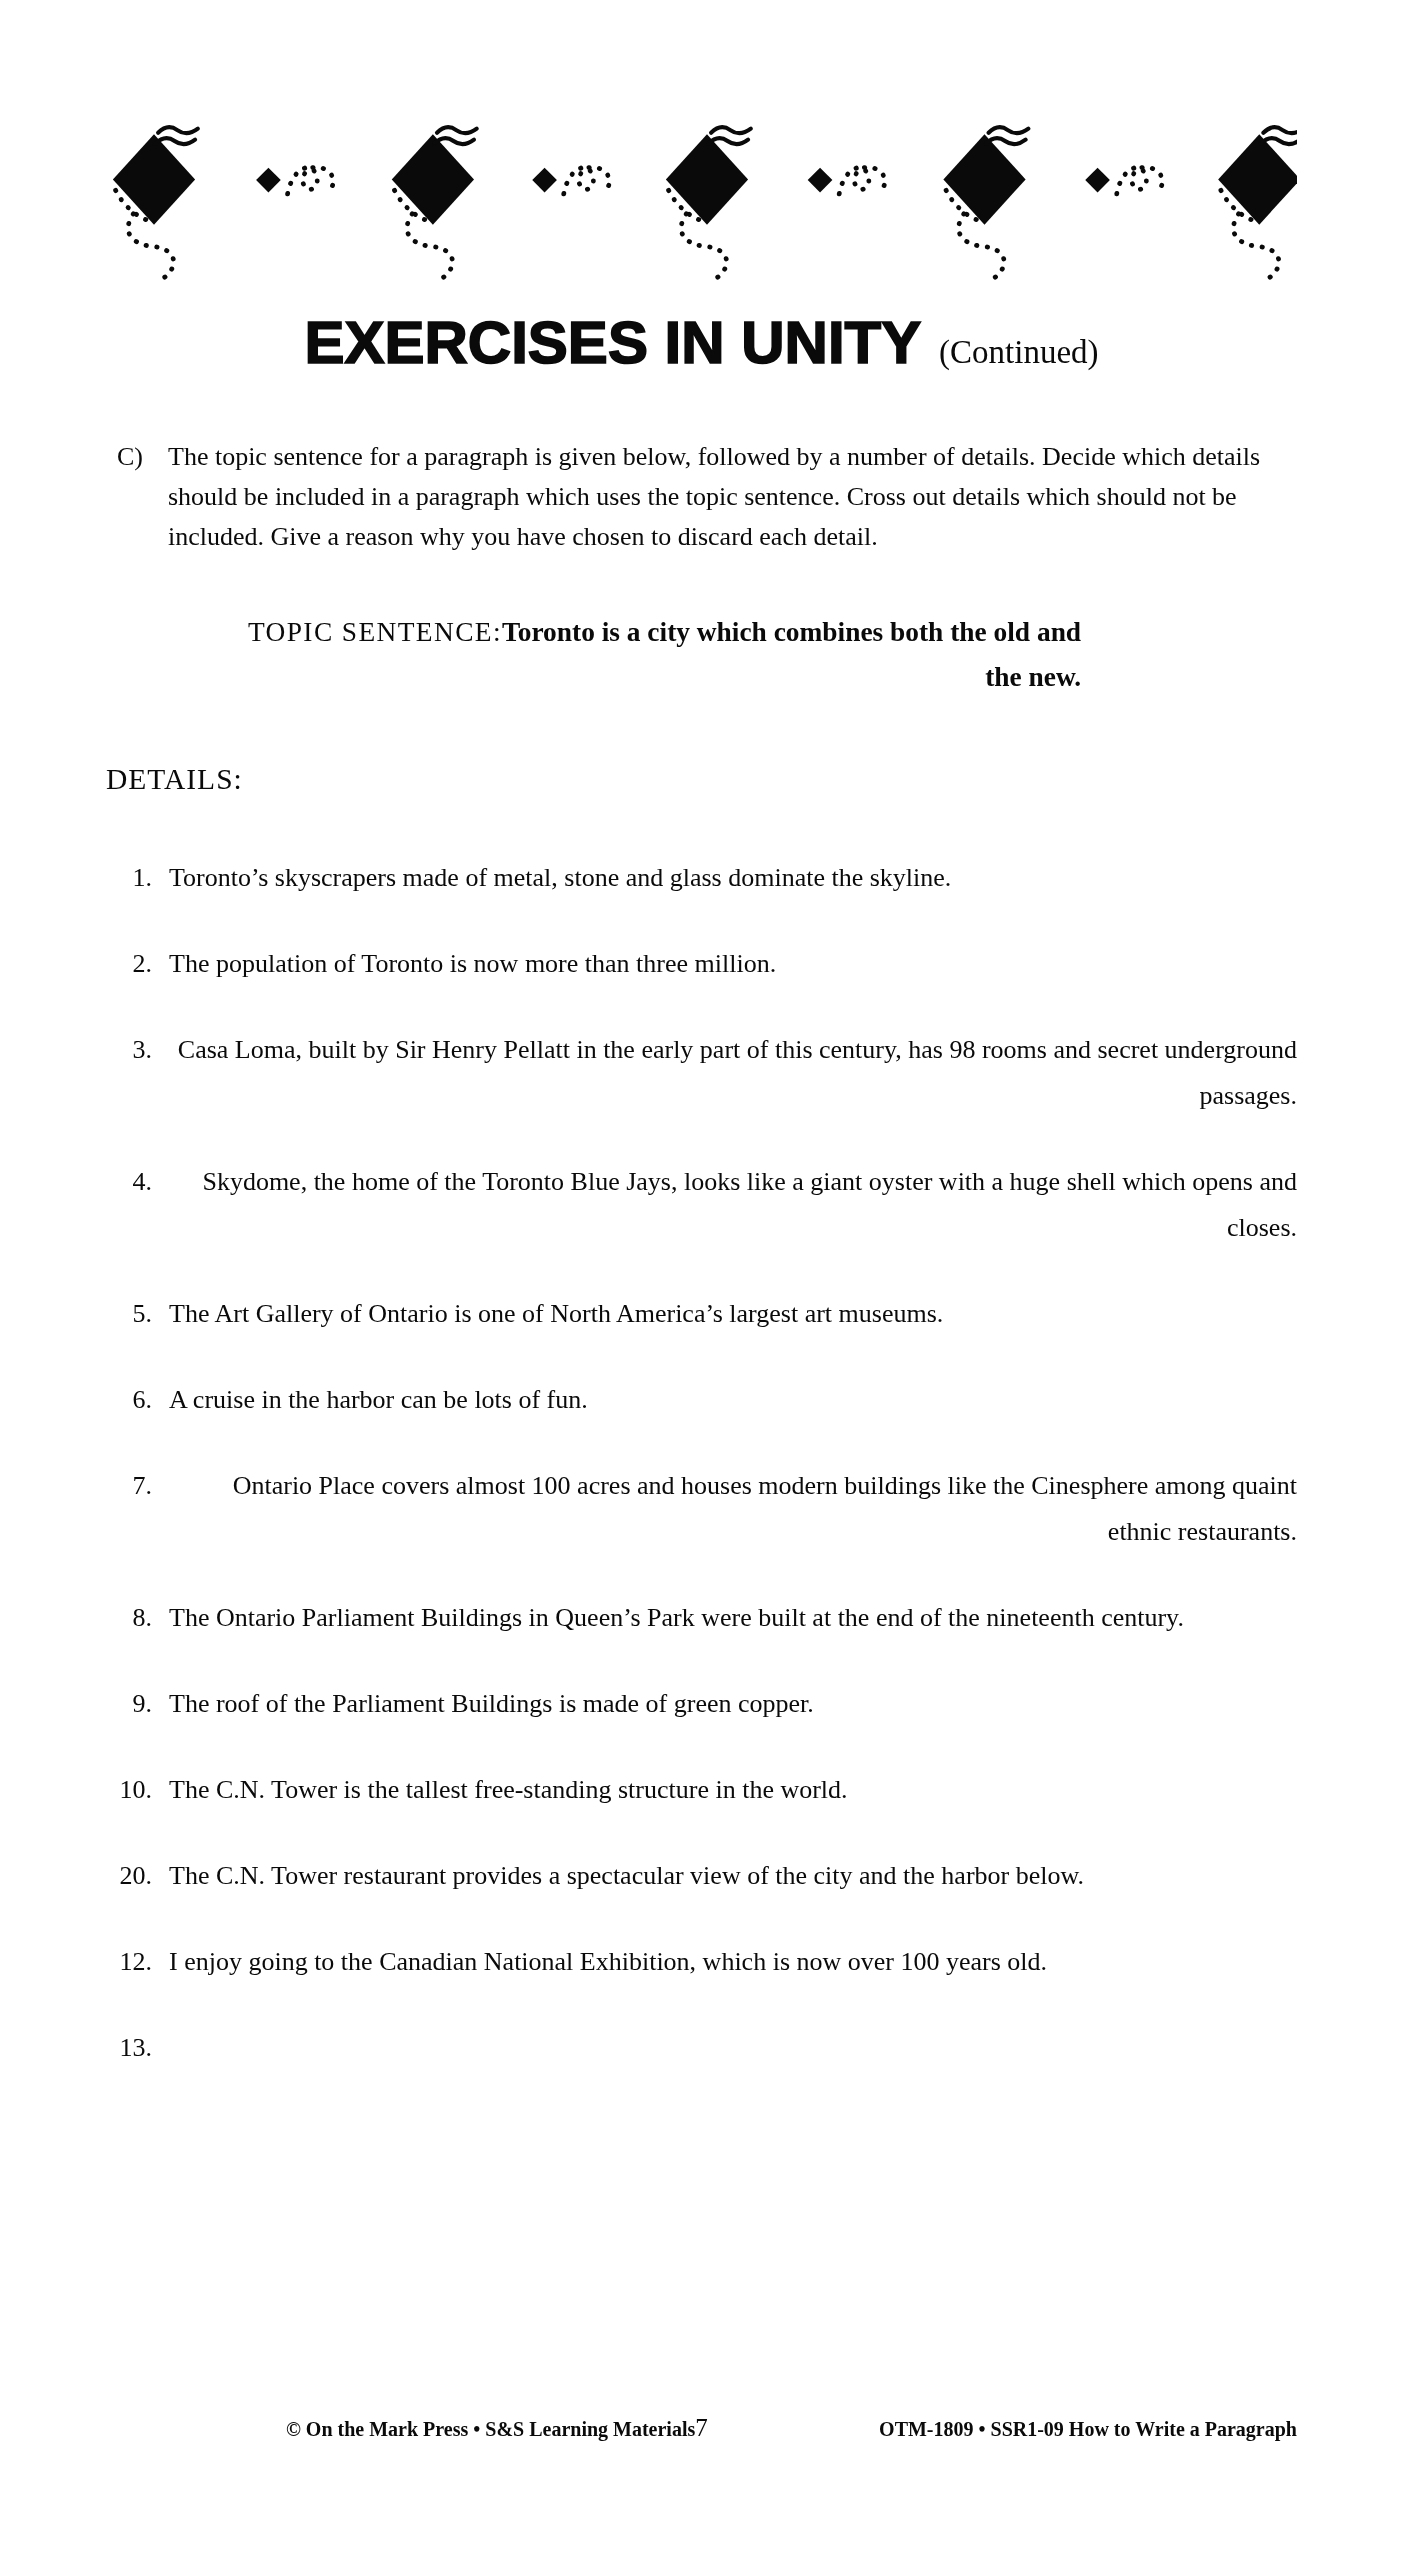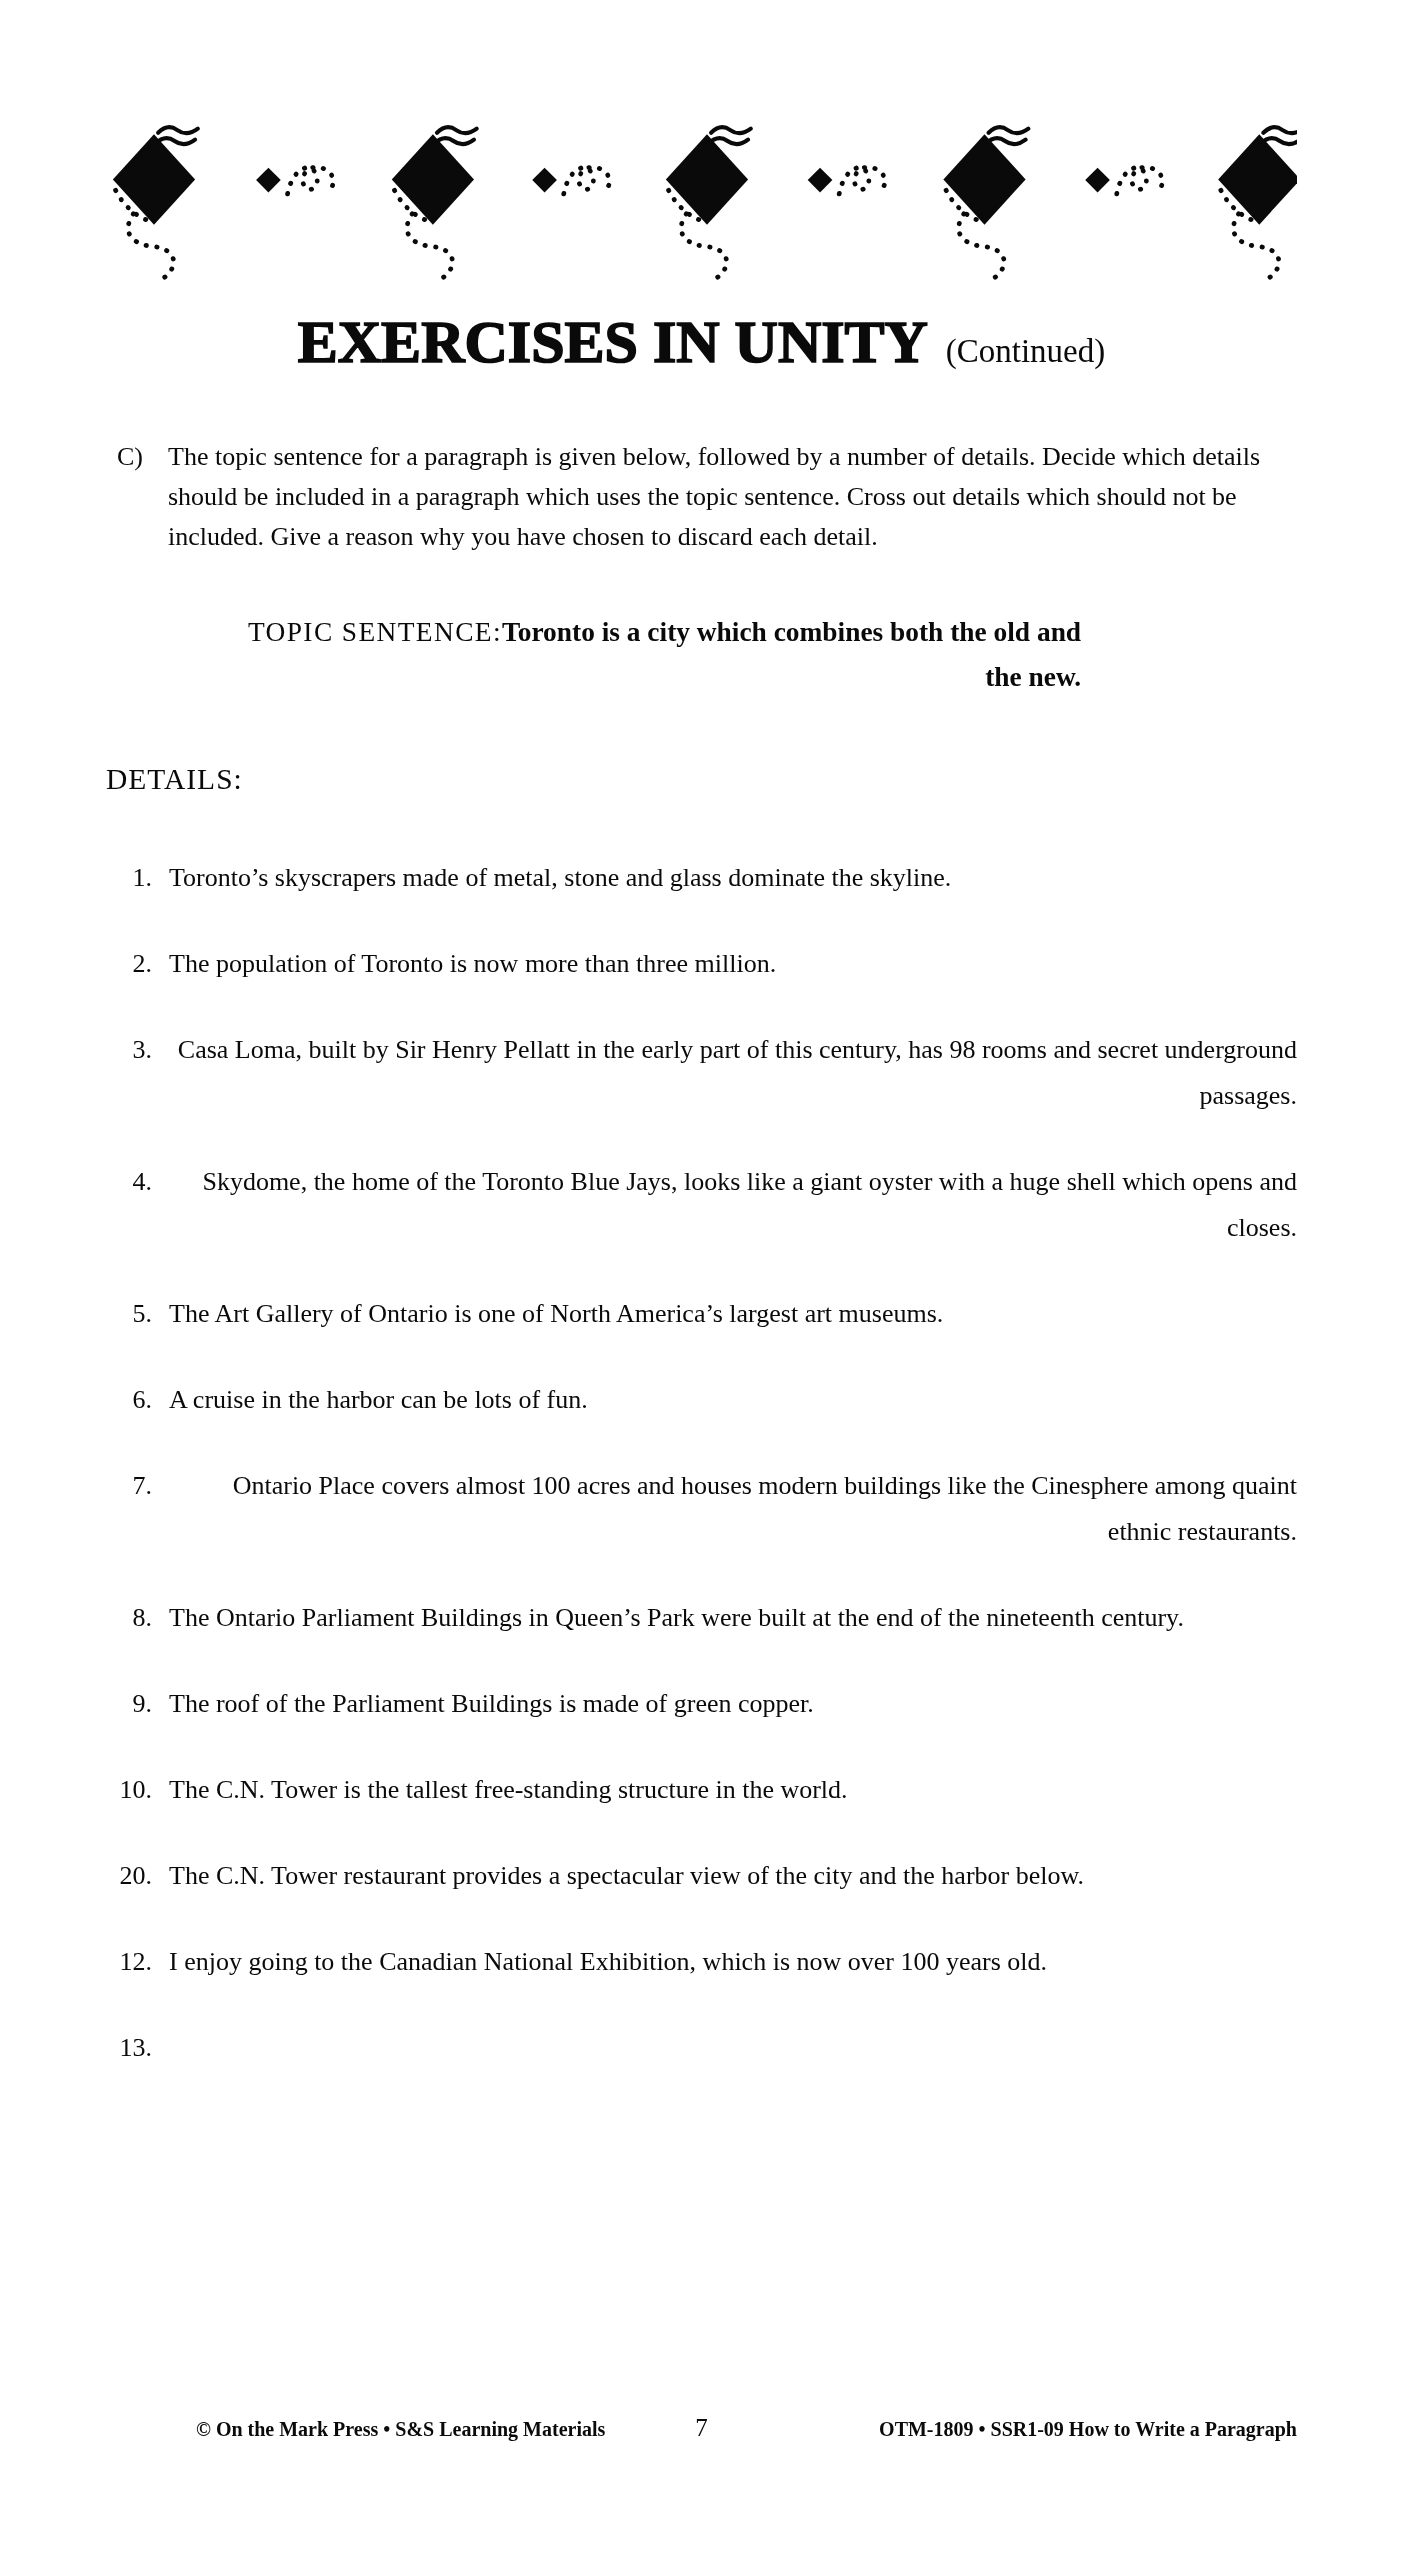--- a/index.html
+++ b/index.html
@@ -25,21 +25,21 @@
     margin-top: 115px;
     width: 100%;
   }
   .deco svg { display: block; width: 100%; height: auto; }
   .squig { fill: none; stroke: #0a0a0a; stroke-width: 6; stroke-linecap: round; }
   .dots  { fill: none; stroke: #0a0a0a; stroke-width: 7; stroke-linecap: round; stroke-dasharray: 0.5 15; }
 
   
   .title-row { margin: 23px 0 0 0; text-align: center; white-space: nowrap; }
   .title-main {
-    font-family: Liberation Serif, serif;
+    font-family: Liberation Sans, sans-serif;
     font-weight: bold;
     font-size: 60px;
     letter-spacing: 0px;
     -webkit-text-stroke: 1.7px #0a0a0a;
   }
   .title-cont {
     font-family: "Liberation Serif", serif;
     font-weight: normal;
     font-size: 33px;
     margin-left: 12.3px;
@@ -85,21 +85,21 @@
   .detail-item .num { flex: 0 0 46px; text-align: right; }
   .detail-item .txt { margin-left: 17px; max-width: 1131px; text-align: right; }
 
   
   .page-footer {
     margin-top: auto;
     display: flex;
     align-items: baseline;
     padding-bottom: 134px;
   }
-  .f-left  { flex: 1; text-align: center;  font-weight: bold; font-size: 20px; }
+  .f-left  { flex: 1; text-align: right;  font-weight: bold; font-size: 20px; }
   .f-page  { flex: 0 0 auto; font-size: 25px; font-weight: normal; }
   .f-right { flex: 1; text-align: right; font-weight: bold; font-size: 20px; }
 </style>
 </head>
 <body>
 
 <div class="page">
 
   <div class="deco">
     <svg viewBox="0 0 1738 248" aria-hidden="true">

